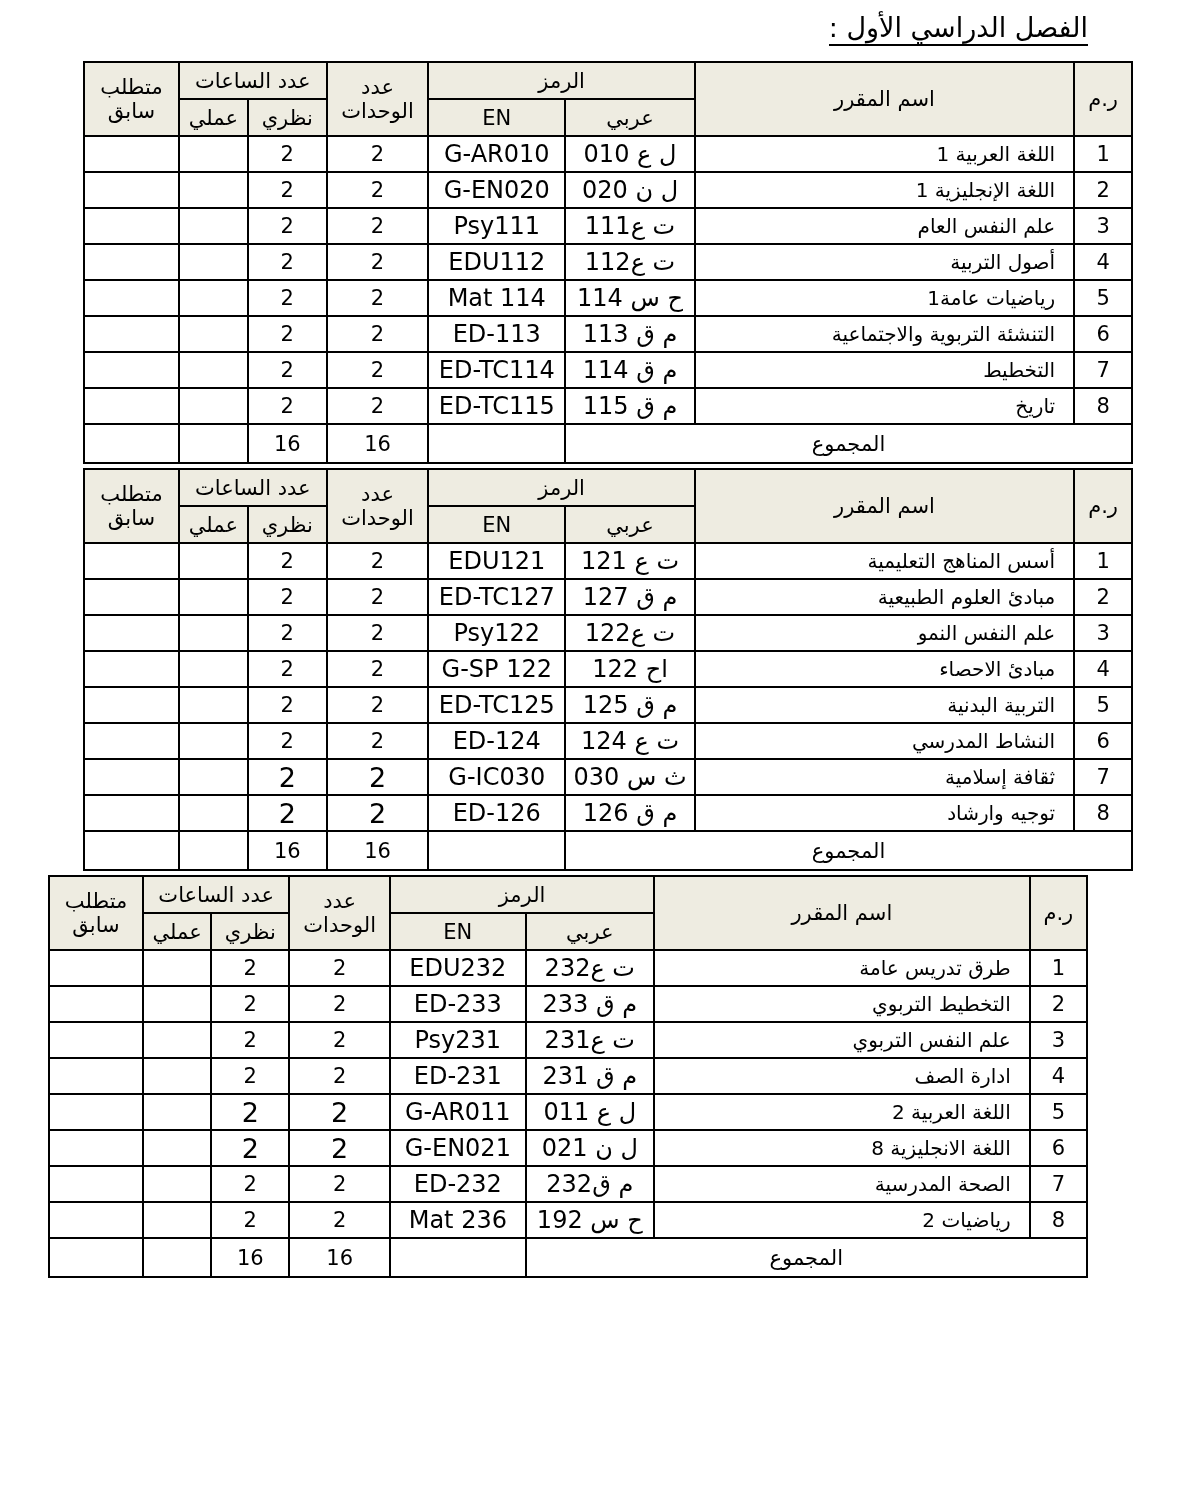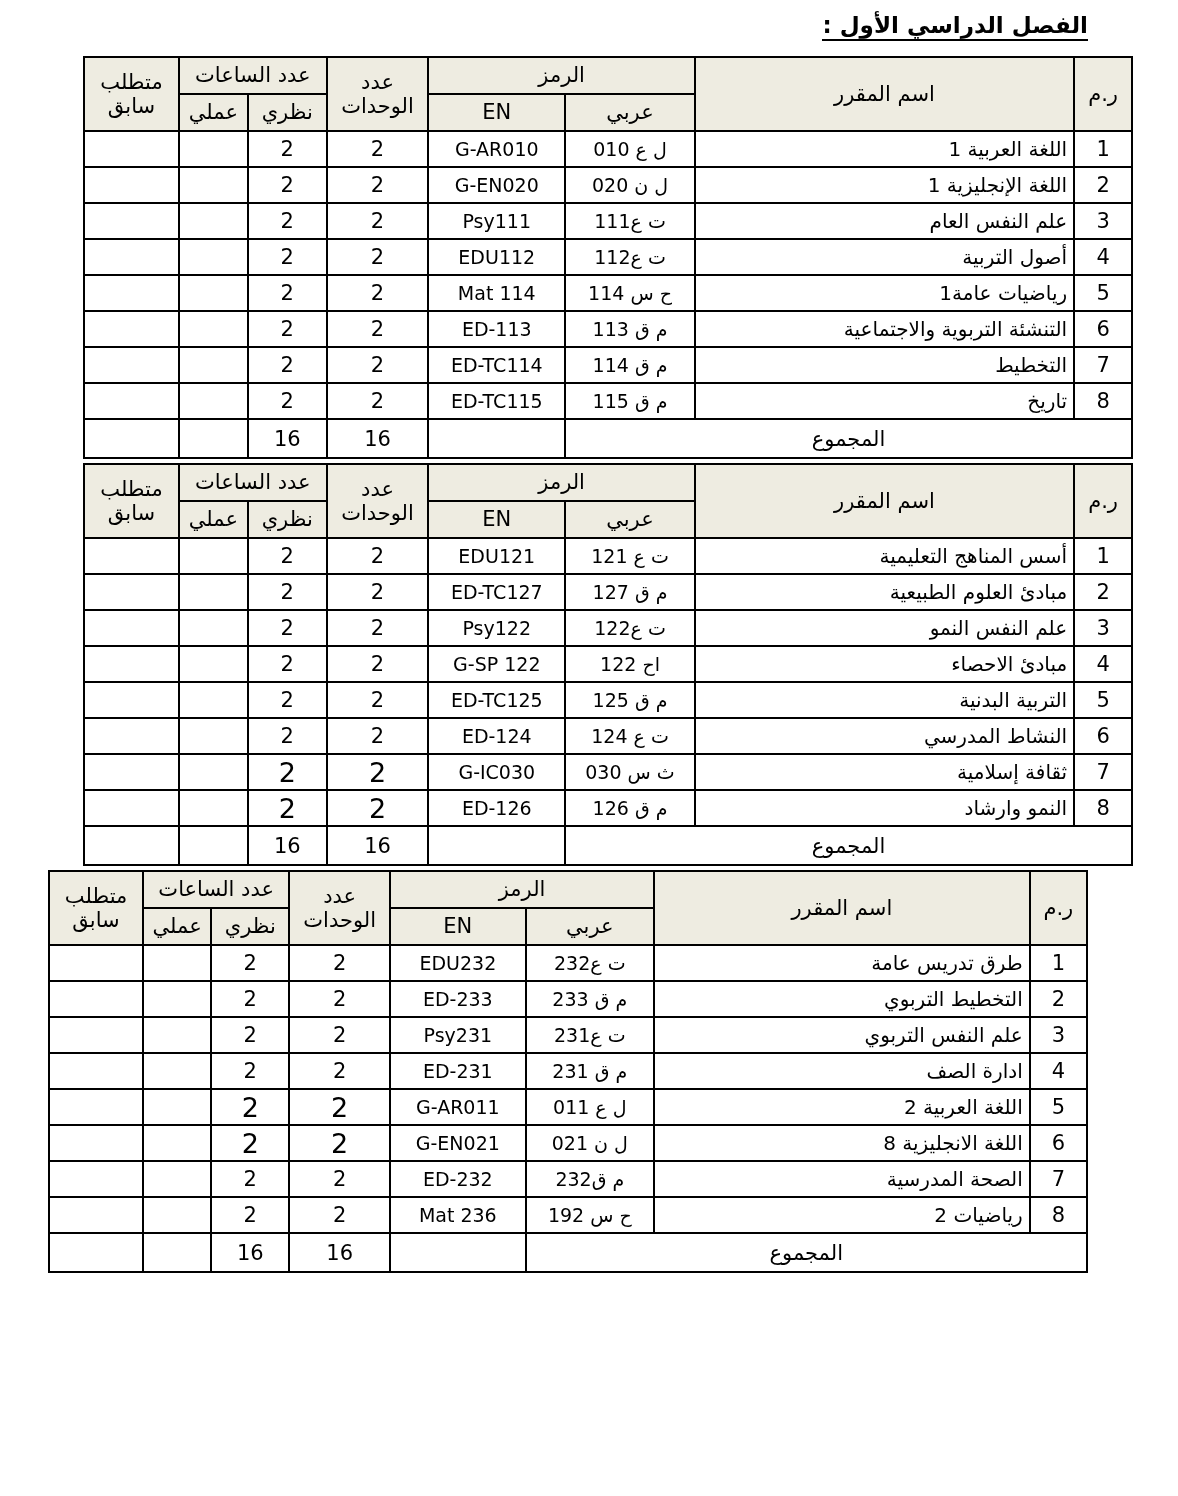--- a/index.html
+++ b/index.html
@@ -13,22 +13,22 @@
     width:1178px;height:1496px;
     background:var(--page-bg);
     color:var(--text-color);
     font-family:"DejaVu Sans", sans-serif;
     overflow:hidden;
   }
   .page{padding-top:2px;}
   h2.title{
     margin:8px 90px 15px 0;
     text-align:right;
-    font-size:23px;
-    font-weight:bold;
+    font-size:27px;
+    font-weight:normal;
     line-height:1.35;
   }
   h2.title .u{
     border-bottom:2px solid var(--border-color);
     padding-bottom:1px;
   }
   table.grid{
     border-collapse:collapse;
     table-layout:fixed;
     width:1050px;
@@ -51,25 +51,25 @@
   .grid thead th{
     background:var(--header-bg);
     font-weight:normal;
     font-size:21px;
     line-height:1.15;
   }
   .grid tbody tr{height:36px;}
   .grid tbody td{font-size:21px;}
   .grid td.name{
     text-align:right;
-    padding-right:6px;
+    padding-right:18px;
     font-size:20px;
     white-space:nowrap;
   }
-  .grid td.code{font-size:19px;white-space:nowrap;text-align:center;}
+  .grid td.code{font-size:24px;white-space:nowrap;text-align:center;}
   .grid td.num-val{font-size:21px;}
   .grid td.big{font-size:27px;line-height:1;}
   .grid tfoot tr{height:39px;}
   .grid tfoot td{font-size:21px;margin-top:38px;}
   
   col.c-num{width:5.52%;}
   col.c-name{width:36.19%;}
   col.c-ar{width:12.38%;}
   col.c-en{width:13.05%;}
   col.c-units{width:9.71%;}
@@ -314,21 +314,21 @@
     <td class="code">ث س 030</td>
     <td class="code">G-IC030</td>
     <td class="num-val units big">2</td>
     <td class="num-val theory big">2</td>
     <td></td>
     <td></td>
   </tr>
 
   <tr>
     <td class="num-val">8</td>
-    <td class="name">النمو وارشاد</td>
+    <td class="name">توجيه وارشاد</td>
     <td class="code">م ق 126</td>
     <td class="code">ED-126</td>
     <td class="num-val units big">2</td>
     <td class="num-val theory big">2</td>
     <td></td>
     <td></td>
   </tr>
 </tbody>
       <tfoot>
         <tr>

